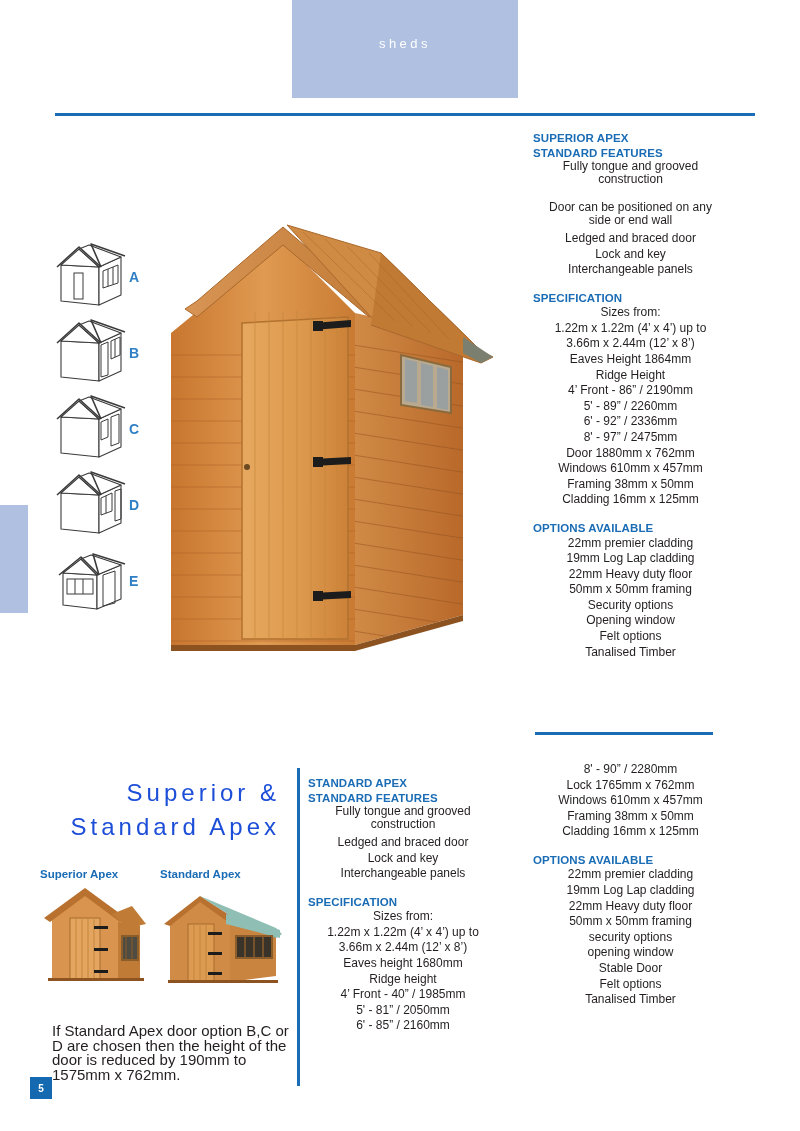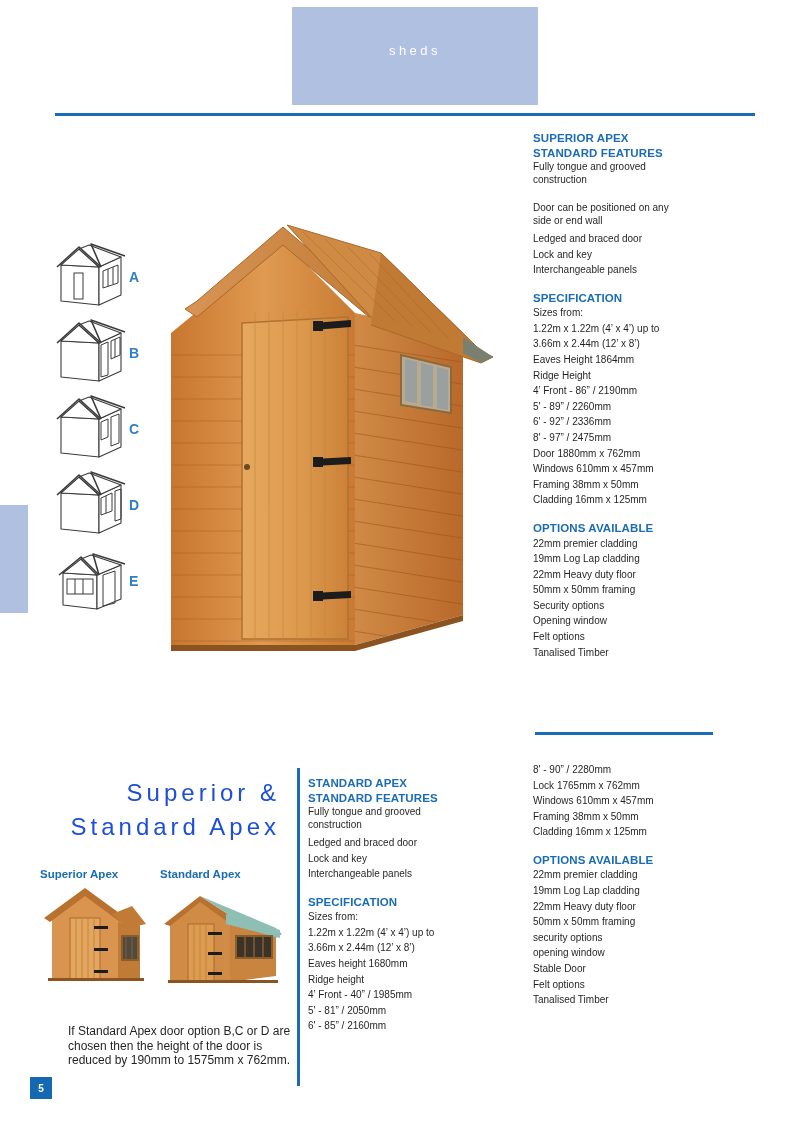--- a/index.html
+++ b/index.html
@@ -6,23 +6,22 @@
   body{
     width:800px;height:1131px;background:#ffffff;
     font-family:"Liberation Sans", sans-serif;
     position:relative;overflow:hidden;
     -webkit-font-smoothing:antialiased;
   }
   .page{position:absolute;inset:0;}
 
   
   .banner{
-    position:absolute;left:292px;top:7px;width:226px;height:98px;
+    position:absolute;left:292px;top:0;width:226px;height:98px;
     background:#afc0e0;
-    padding-left:20px;
   }
   .banner-label{
     position:absolute;left:0;right:0;top:36px;text-align:center;
     color:#ffffff;font-size:13px;letter-spacing:3.5px;
   }
   .top-rule{
     position:absolute;left:55px;top:113px;width:700px;height:3px;
     background:#1a6cb5;
   }
 
@@ -44,21 +43,21 @@
   
   .hero{position:absolute;left:163px;top:205px;width:355px;height:470px;}
 
   
   .spec-col{position:absolute;left:533px;top:131px;width:195px;}
   .h-blue{
     color:#1a6cb5;font-weight:bold;font-size:11.5px;line-height:14.5px;
     letter-spacing:.1px;
   }
   .body-line{
-    color:#231f20;font-size:10px;line-height:15.6px;
+    color:#231f20;font-size:12px;line-height:15.6px;text-align:center;
   }
   .body-line.tight{line-height:13px;}
   .gap-md{height:13px;}
   .mid-rule{
     position:absolute;left:535px;top:732px;width:178px;height:3px;
     background:#1a6cb5;
   }
 
   
   .v-rule{
@@ -69,22 +68,22 @@
     position:absolute;left:30px;top:776px;width:250px;
     text-align:right;color:#1d4ed8;font-size:24px;line-height:34px;
     letter-spacing:4px;
   }
   .cmp-wrap{position:absolute;left:40px;top:868px;width:250px;}
   .cmp{position:absolute;}
   .cmp-label{
     color:#1a6cb5;font-size:11.5px;font-weight:bold;margin-bottom:4px;
   }
   .note{
-    position:absolute;left:68px;top:1024px;width:240px;
-    color:#231f20;font-size:12px;line-height:14.6px;
+    position:absolute;left:52px;top:1024px;width:240px;
+    color:#231f20;font-size:15px;line-height:14.6px;
   }
   .page-num{
     position:absolute;left:30px;top:1077px;width:22px;height:22px;
     background:#1569b0;color:#ffffff;font-size:10px;font-weight:bold;
     display:flex;align-items:center;justify-content:center;
   }
 
   .col-mid{position:absolute;left:308px;top:776px;width:190px;}
   .col-right2{position:absolute;left:533px;top:762px;width:195px;}
 </style>

